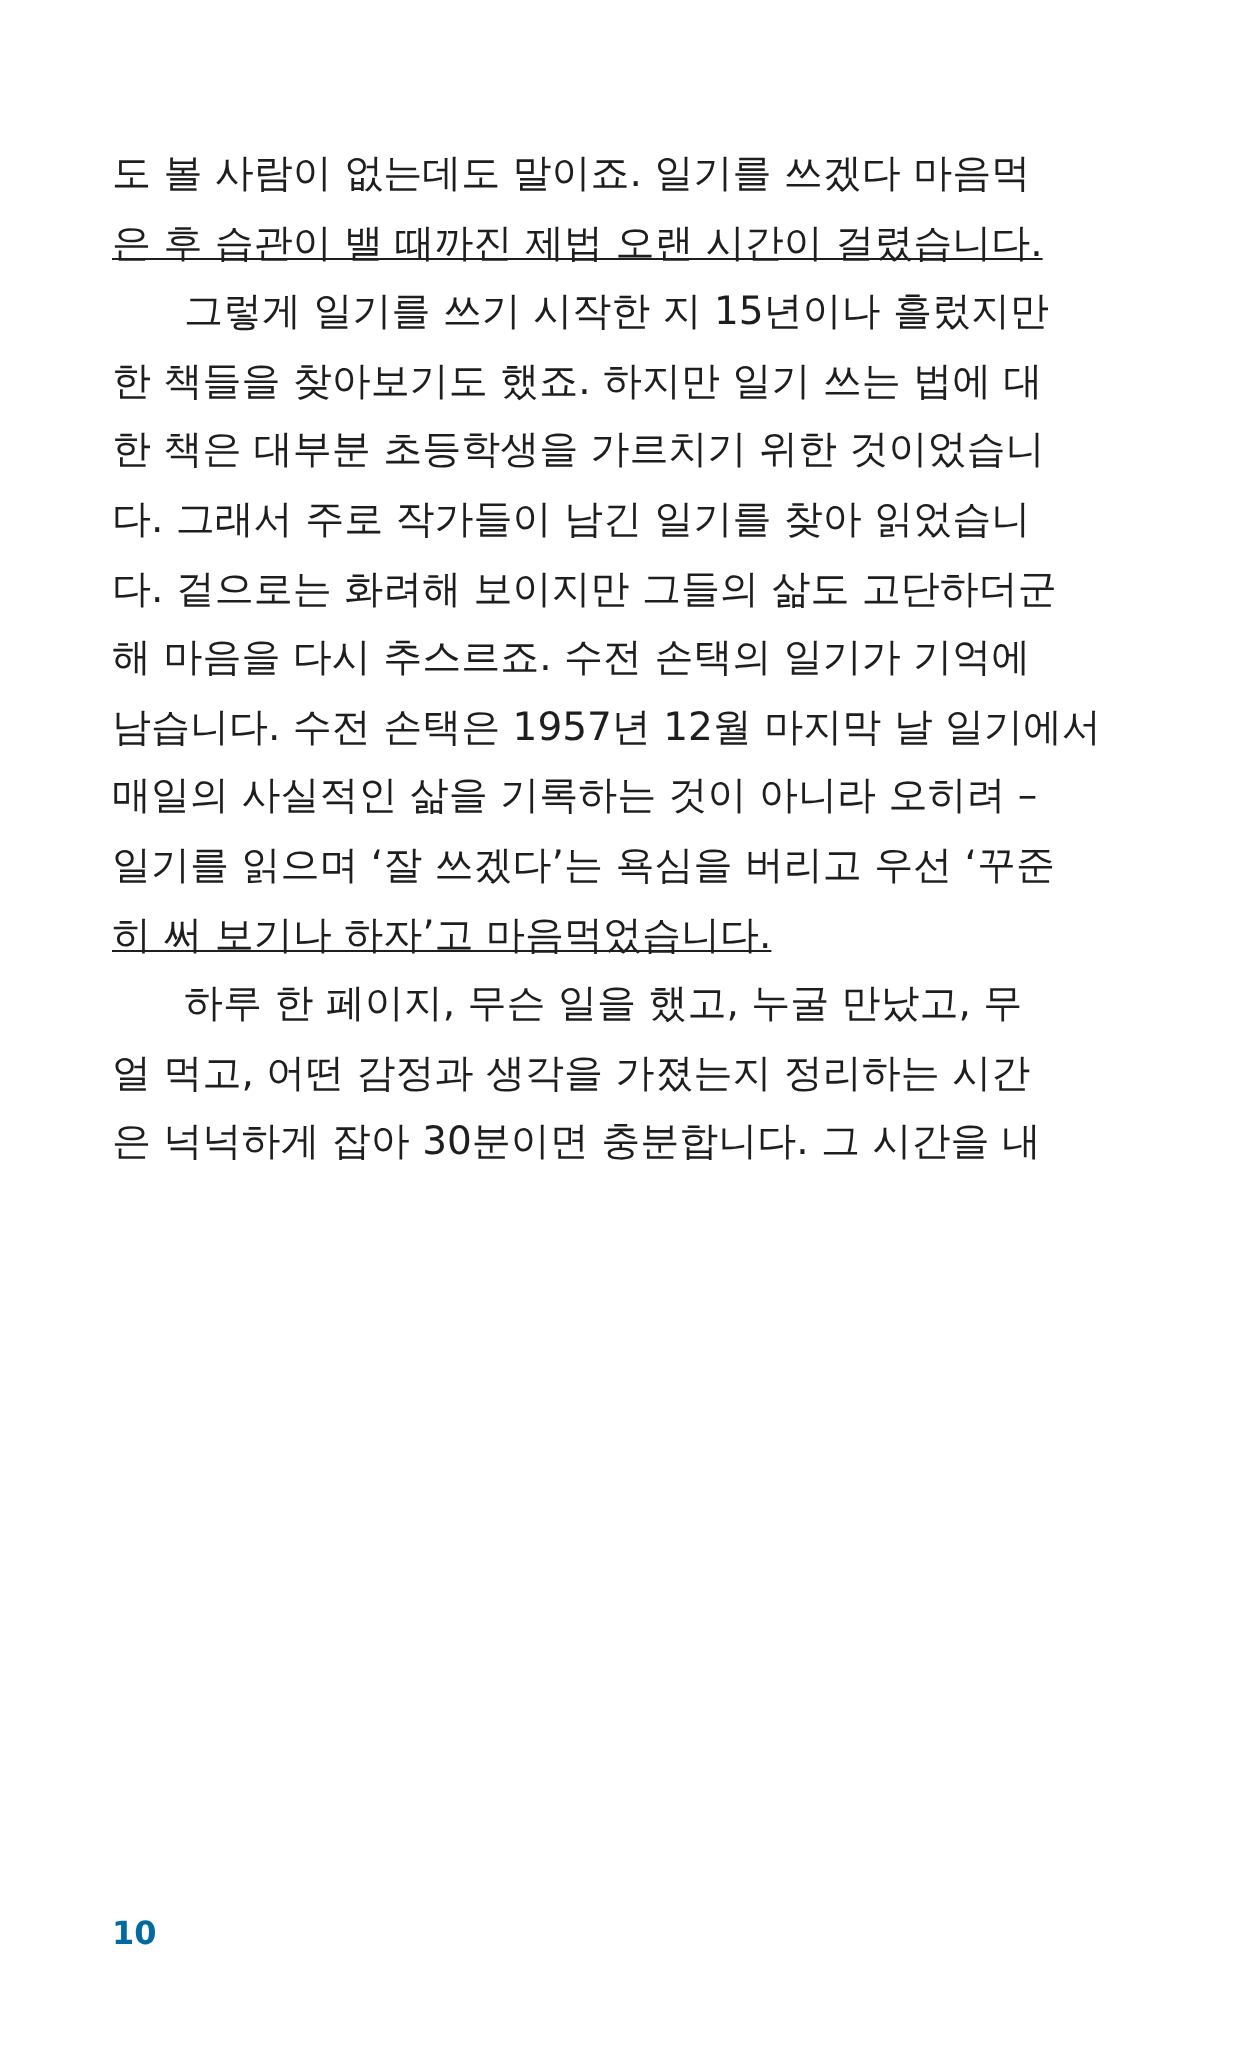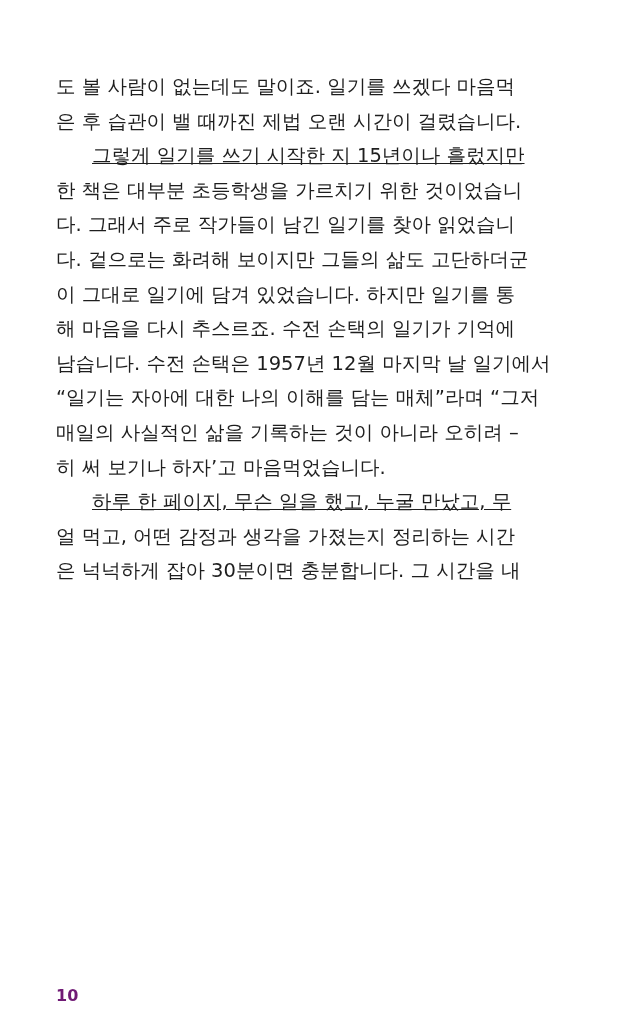--- a/index.html
+++ b/index.html
@@ -5,43 +5,43 @@
   html, body { margin: 0; padding: 0; background: #ffffff; }
   body { width: 626px; height: 1024px; position: relative; overflow: hidden; }
   .page { position: absolute; left: 0; top: 0; width: 626px; height: 1024px; background: #fff; }
   .text-block {
     position: absolute; left: 56px; top: 70px; width: 454px;
     font-family: "DejaVu Sans", sans-serif;
     font-size: 19.5px; color: #1e1e1e;
     line-height: 34.6px;
   }
   .line { display: block; white-space: nowrap; text-align: justify; text-align-last: justify; height: 34.6px; }
-  .line.last { text-align-last: left; }
-  .line.indent { padding-left: 36px; text-decoration: underline; }
+  .line.last { text-align-last: left; text-decoration: underline; }
+  .line.indent { padding-left: 36px; }
   .page-number {
-    position: absolute; left: 56px; top: 986px;
+    position: absolute; left: 56px; top: 957px;
     font-family: "DejaVu Sans", sans-serif; font-weight: bold;
-    font-size: 16px; color: #701a75;
+    font-size: 16px; color: #0369a1;
   }
 </style>
 </head>
 <body>
 
 <div class="page">
   <div class="text-block" id="text-block">
       <span class="line">도 볼 사람이 없는데도 말이죠. 일기를 쓰겠다 마음먹</span>
       <span class="line last">은 후 습관이 밸 때까진 제법 오랜 시간이 걸렸습니다.</span>
       <span class="line indent">그렇게 일기를 쓰기 시작한 지 15년이나 흘렀지만</span>
+      <span class="line">한 책들을 찾아보기도 했죠. 하지만 일기 쓰는 법에 대</span>
       <span class="line">한 책은 대부분 초등학생을 가르치기 위한 것이었습니</span>
       <span class="line">다. 그래서 주로 작가들이 남긴 일기를 찾아 읽었습니</span>
       <span class="line">다. 겉으로는 화려해 보이지만 그들의 삶도 고단하더군</span>
-      <span class="line">이 그대로 일기에 담겨 있었습니다. 하지만 일기를 통</span>
       <span class="line">해 마음을 다시 추스르죠. 수전 손택의 일기가 기억에</span>
       <span class="line">남습니다. 수전 손택은 1957년 12월 마지막 날 일기에서</span>
-      <span class="line">“일기는 자아에 대한 나의 이해를 담는 매체”라며 “그저</span>
       <span class="line">매일의 사실적인 삶을 기록하는 것이 아니라 오히려 –</span>
+      <span class="line">일기를 읽으며 ‘잘 쓰겠다’는 욕심을 버리고 우선 ‘꾸준</span>
       <span class="line last">히 써 보기나 하자’고 마음먹었습니다.</span>
       <span class="line indent">하루 한 페이지, 무슨 일을 했고, 누굴 만났고, 무</span>
       <span class="line">얼 먹고, 어떤 감정과 생각을 가졌는지 정리하는 시간</span>
       <span class="line">은 넉넉하게 잡아 30분이면 충분합니다. 그 시간을 내</span>
     </div>
   <div class="page-number">10</div>
 </div>
 
 </body></html>

